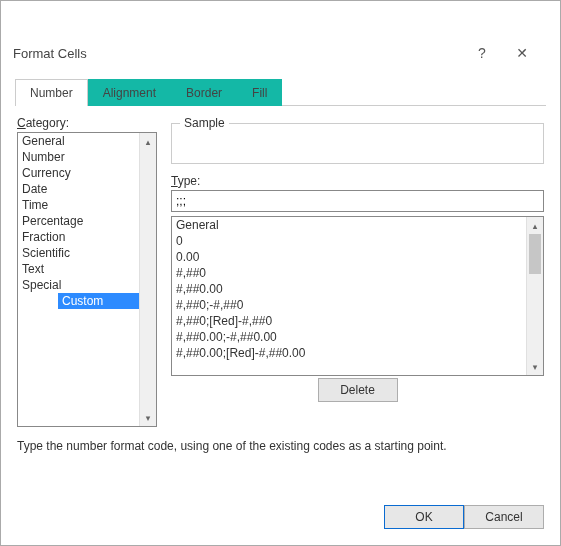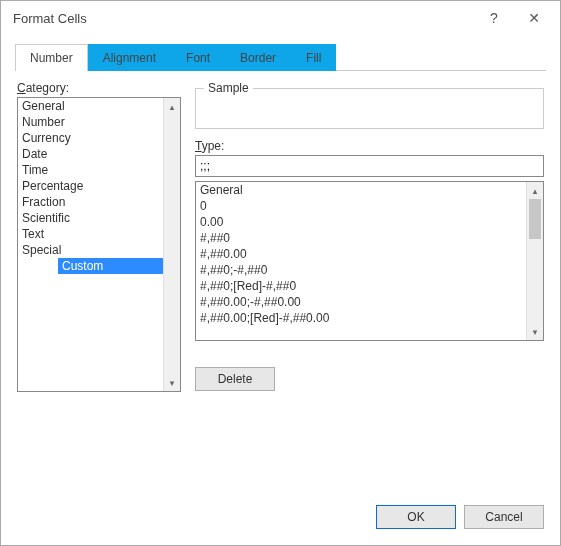--- a/index.html
+++ b/index.html
@@ -15,21 +15,22 @@
     height: 546px;
     border: 1px solid #aaa;
     background: #fff;
     display: flex;
     flex-direction: column;
   }
   .titlebar {
     height: 34px;
     display: flex;
     align-items: center;
-    padding: 0 6px 0 12px;
+    padding: 0 18px 0 12px;
+    margin-top: 35px;
   }
   .titlebar .title {
     flex: 1;
     font-size: 13px;
     color: #444;
   }
   .titlebar .winbtn {
     width: 40px;
     height: 28px;
     display: flex;
@@ -42,40 +43,40 @@
     display: flex;
     border-bottom: 1px solid #ccc;
     margin: 8px 14px 0 14px;
   }
   .tab {
     padding: 6px 14px;
     border: 1px solid transparent;
     border-bottom: none;
     position: relative;
     top: 1px;
-    background: #0ea5e9;
+    background: #14b8a6;
     color: #444;
     cursor: default;
     font-size: 12px;
   }
   .tab.active {
     border-color: #ccc;
     background: #fff;
   }
   .content {
     flex: 1;
     padding: 10px 16px 0 16px;
     display: flex;
     flex-direction: column;
   }
   .cols {
     display: flex;
     gap: 14px;
   }
-  .col-left { width: 164px; display: flex; flex-direction: column; }
+  .col-left { width: 140px; display: flex; flex-direction: column; }
   .col-right { flex: 1; display: flex; flex-direction: column; }
   .lbl {
     margin-bottom: 2px;
     color: #333;
   }
   .underline { text-decoration: underline; text-decoration-color: #333; }
   .listbox {
     border: 1px solid #888;
     height: 295px;
     overflow: hidden;
@@ -148,42 +149,41 @@
   }
   .fmtlist .items { flex: 1; overflow: hidden; }
   .fmtlist .fitem {
     padding: 0 4px;
     line-height: 16px;
     white-space: nowrap;
     cursor: default;
   }
   .btnrow-right {
     display: flex;
-    justify-content: flex-start;
-    margin-top: 26px;
+    justify-content: center;
+    margin-top: 2px;
   }
   .btn {
     min-width: 80px;
     height: 24px;
     border: 1px solid #adadad;
     background: #e7e7e7;
     font-family: inherit;
     font-size: 12px;
     cursor: default;
     padding: 0 14px;
     color: #333;
   }
   .helptext {
     margin-top: 12px;
     color: #333;
   }
   .footer {
     display: flex;
     justify-content: flex-end;
-    gap: 8px;
     padding: 14px 16px 16px 0;
   }
   .btn.primary {
     border: 1px solid #0a6bd1;
     outline: 1px solid #0a6bd1;
     outline-offset: -1px;
     background: #e7e7e7;
   }
 </style>
 </head>
@@ -193,21 +193,20 @@
 
   <div class="titlebar">
     <div class="title">Format Cells</div>
     <div class="winbtn">?</div>
     <div class="winbtn">✕</div>
   </div>
 
   <div class="tabstrip">
     <div class="tab active">Number</div>
     <div class="tab">Alignment</div>
-    <div class="tab">Font</div>
     <div class="tab">Border</div>
     <div class="tab">Fill</div>
   </div>
 
   <div class="content">
     <div class="cols">
       <div class="col-left">
         <div class="lbl"><span class="underline">C</span><span>ategory:</span></div>
         <div class="listbox">
           <div class="listbox-items">
@@ -261,19 +260,20 @@
             <div class="arrow">▾</div>
           </div>
         </div>
 
         <div class="btnrow-right">
           <button class="btn">Delete</button>
         </div>
       </div>
     </div>
 
+    <div class="helptext">Type the number format code, using one of the existing codes as a starting point.</div>
   </div>
 
   <div class="footer">
     <button class="btn primary">OK</button>
     <button class="btn">Cancel</button>
   </div>
 </div>
 
 </body></html>

